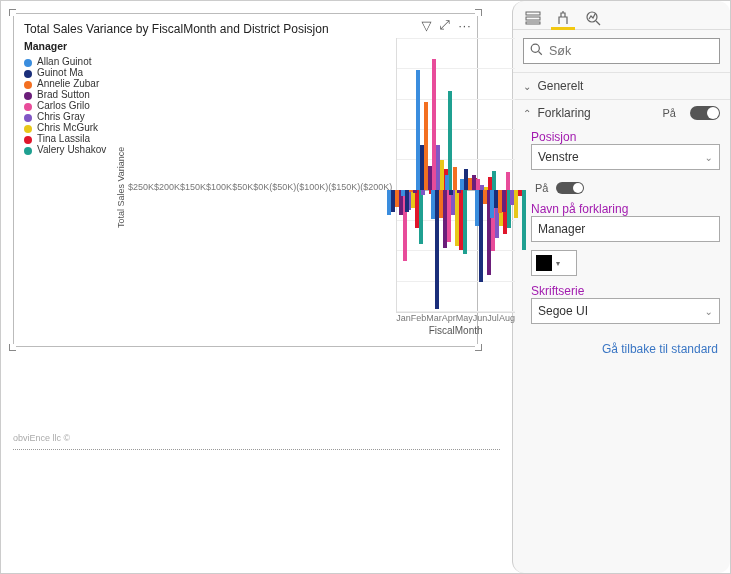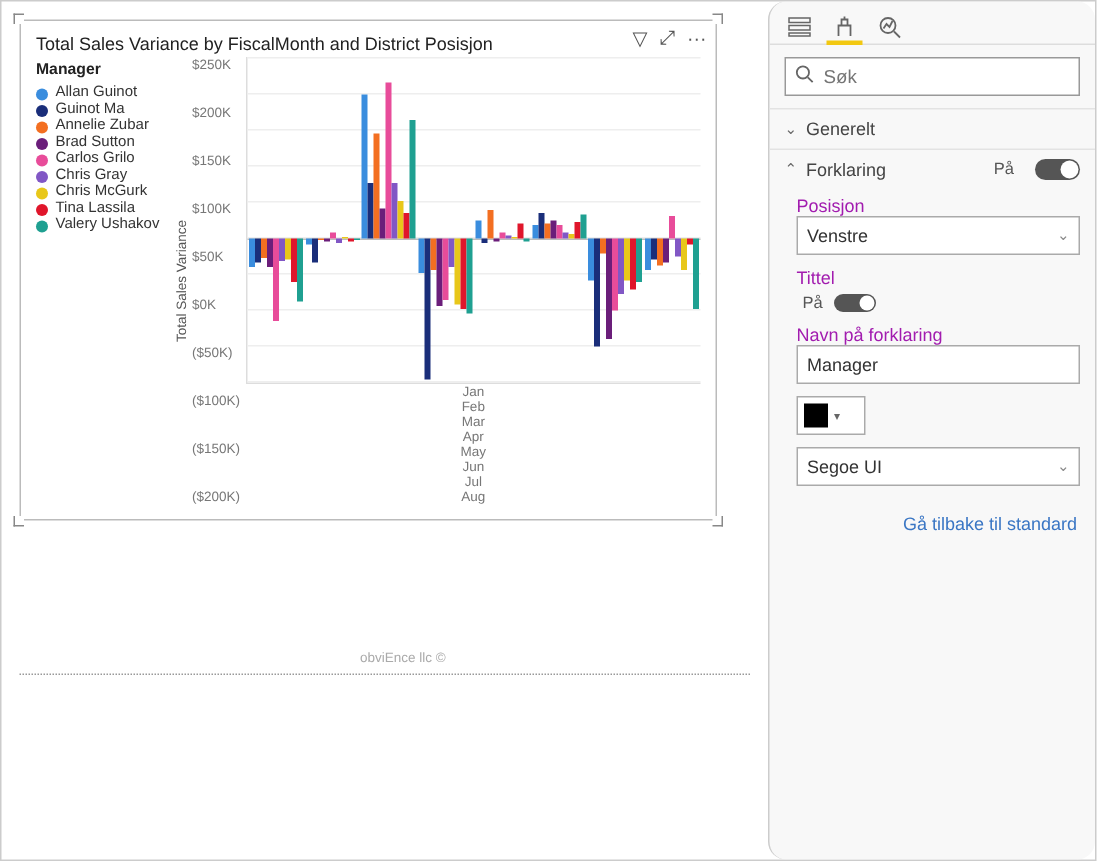--- a/index.html
+++ b/index.html
@@ -14,33 +14,33 @@
 .handle.br { bottom:-1px; right:-1px; border-left:none; border-top:none; }
 .chart-toolbar { position:absolute; top:3px; right:6px; display:flex; gap:8px; align-items:center; }
 .chart-toolbar span { color:#555; font-size:13px; cursor:pointer; }
 .chart-title { font-size:12px; color:#222; padding:8px 10px 2px 10px; }
 .chart-body { display:flex; padding:0 10px 6px 10px; height:calc(100% - 28px); }
 .legend { display:flex; flex-direction:column; gap:4px; min-width:90px; padding-top:2px; }
 .legend-title { font-size:10.5px; font-weight:600; color:#222; }
 .legend-item { display:flex; align-items:flex-end; gap:5px; font-size:10px; color:#333; }
 .legend-swatch { width:8px; height:8px; border-radius:50%; }
 .y-axis-label { writing-mode:vertical-rl; transform:rotate(180deg); font-size:9px; color:#555; text-align:center; padding:0 2px; }
-.y-axis { display:flex; flex-direction:column; justify-content:space-between; align-items:flex-start; font-size:9px; color:#777; padding-right:4px; }
+.y-axis { display:flex; flex-direction:row; justify-content:space-between; align-items:center; font-size:9px; color:#777; padding-right:4px; }
 .plot { flex:1; position:relative; border-left:1px solid #ddd; border-bottom:1px solid #ddd; }
 .gridlines { position:absolute; inset:0; display:flex; flex-direction:column; justify-content:space-between; }
 .gridlines div { border-top:1px solid #eee; height:0; }
 .zero-line { position:absolute; left:0; right:0; border-top:1px solid #bbb; }
 .bars-wrap { position:absolute; inset:0; display:flex; }
 .month-group { flex:1; position:relative; display:flex; justify-content:center; align-items:flex-end; gap:0; }
 .bar { width:4px; position:absolute; bottom:0; }
-.x-axis { display:flex; font-size:9px; color:#777; margin-left:0;flex-direction:column; }
+.x-axis { display:flex; font-size:9px; color:#777; margin-left:0; }
 .x-axis div { flex:1; text-align:center; }
 .x-axis-label { text-align:center; font-size:10px; color:#555; margin-top:2px; }
 .footer-hr { position:absolute; left:12px; right:12px; top:448px; border-top:1px dotted #999; }
-.footer-text { position:absolute; width:100%; text-align:center; top:432px; font-size:9px; color:#aaa; }
+.footer-text { position:absolute; width:100%; top:432px; font-size:9px; color:#aaa; }
 
 .panel { width:218px; border-left:1px solid #ccc; background:#f8f8f8; display:flex; flex-direction:column; font-size:12px;border-radius:12px; }
 .panel-tabs { display:flex; gap:10px; padding:6px 10px 0 10px; border-bottom:1px solid #ddd; }
 .panel-tab { width:20px; height:22px; display:flex; align-items:center; justify-content:center; color:#555; cursor:pointer; position:relative; }
 .panel-tab.active::after { content:''; position:absolute; bottom:-1px; left:-2px; right:-2px; height:3px; background:#F2C811; }
 .search-wrap { padding:8px 10px; }
 .search { display:flex; align-items:center; border:1px solid #999; background:#fff; height:26px; padding:0 6px; gap:6px; }
 .search input { border:none; outline:none; flex:1; font-size:12.5px; background:transparent; }
 .section-header { display:flex; align-items:center; justify-content:space-between; padding:6px 10px; border-top:1px solid #e3e3e3; color:#444; cursor:pointer; }
 .section-header .chev { margin-right:6px; color:#666; font-size:10px; }
@@ -242,20 +242,21 @@
         <div class="x-axis" id="x-axis">
             <div>Jan</div>
             <div>Feb</div>
             <div>Mar</div>
             <div>Apr</div>
             <div>May</div>
             <div>Jun</div>
             <div>Jul</div>
             <div>Aug</div>
           </div>
+        <div class="x-axis-label">FiscalMonth</div>
       </div>
     </div>
   </div>
   <div class="footer-text">obviEnce llc ©</div>
   <div class="footer-hr"></div>
 </div>
 
 <div class="panel">
   <div class="panel-tabs">
     <div class="panel-tab">
@@ -320,39 +321,39 @@
 
   <div class="section-body">
     <div>
       <div class="field-label">Posisjon</div>
       <div class="dropdown">
         <span>Venstre</span>
         <span class="dd-caret">⌄</span>
       </div>
     </div>
     <div>
-      <div class="field-label">Tittel</div>
       <div class="row" style="margin-top:4px;padding-left:4px">
         <span style="font-size:11px;color:#555">På</span>
         <div class="toggle small"></div>
       </div>
     </div>
     <div>
       <div class="field-label">Navn på forklaring</div>
       <div class="textfield">
         <span>Manager</span>
       </div>
     </div>
     <div>
       <div class="color-field">
         <div class="color-swatch"></div>
         <span style="font-size:8px;color:#666">▾</span>
       </div>
     </div>
     <div>
+      <div class="field-label">Skriftserie</div>
       <div class="dropdown">
         <span>Segoe UI</span>
         <span class="dd-caret">⌄</span>
       </div>
     </div>
   </div>
 
   <div class="reset-link">Gå tilbake til standard</div>
 </div>
 

